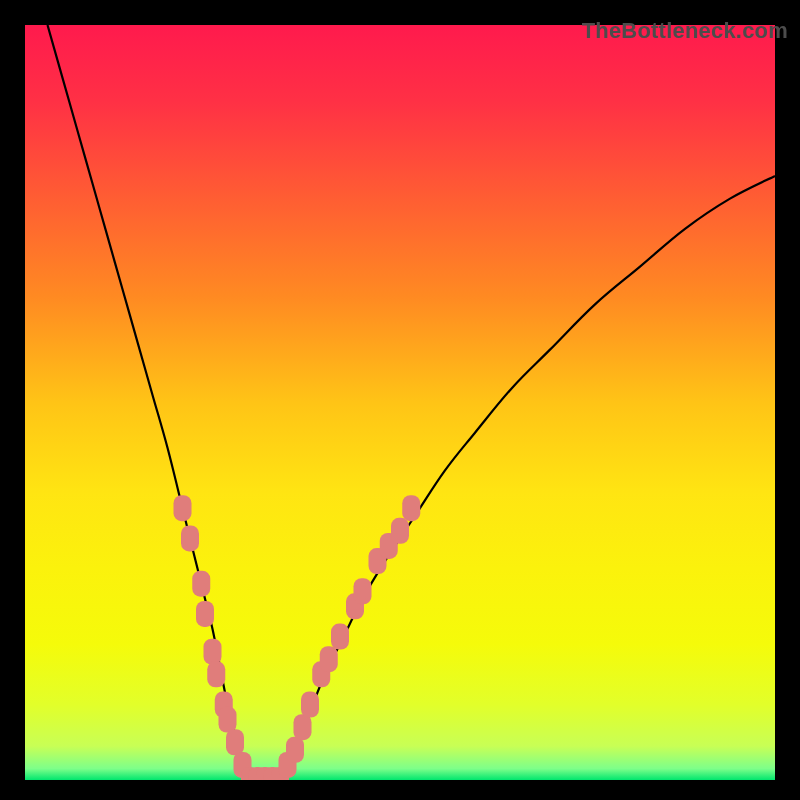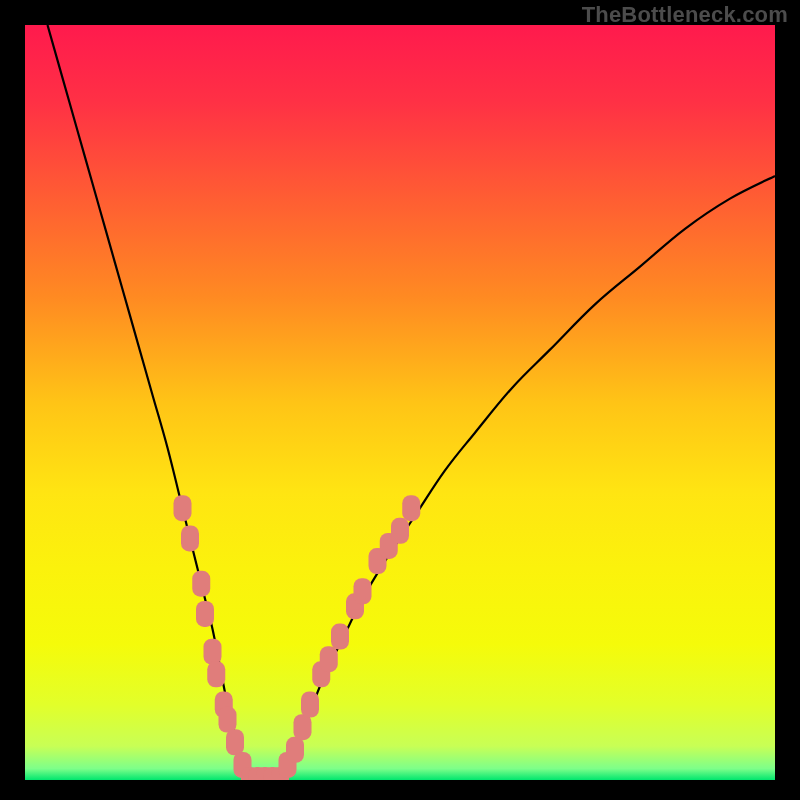--- a/index.html
+++ b/index.html
@@ -5,21 +5,21 @@
   * { margin: 0; padding: 0; box-sizing: border-box; }
   html, body { width: 800px; height: 800px; overflow: hidden; background: #000; }
   .frame {
     position: relative;
     width: 800px;
     height: 800px;
     background: #000;
   }
   .watermark {
     position: absolute;
-    top: 2px;
+    top: 18px;
     right: 12px;
     font-family: Arial, Helvetica, sans-serif;
     font-size: 22px;
     font-weight: 600;
     color: #4c4c4c;
     letter-spacing: 0.2px;
     z-index: 10;
   }
   .plot {
     position: absolute;

